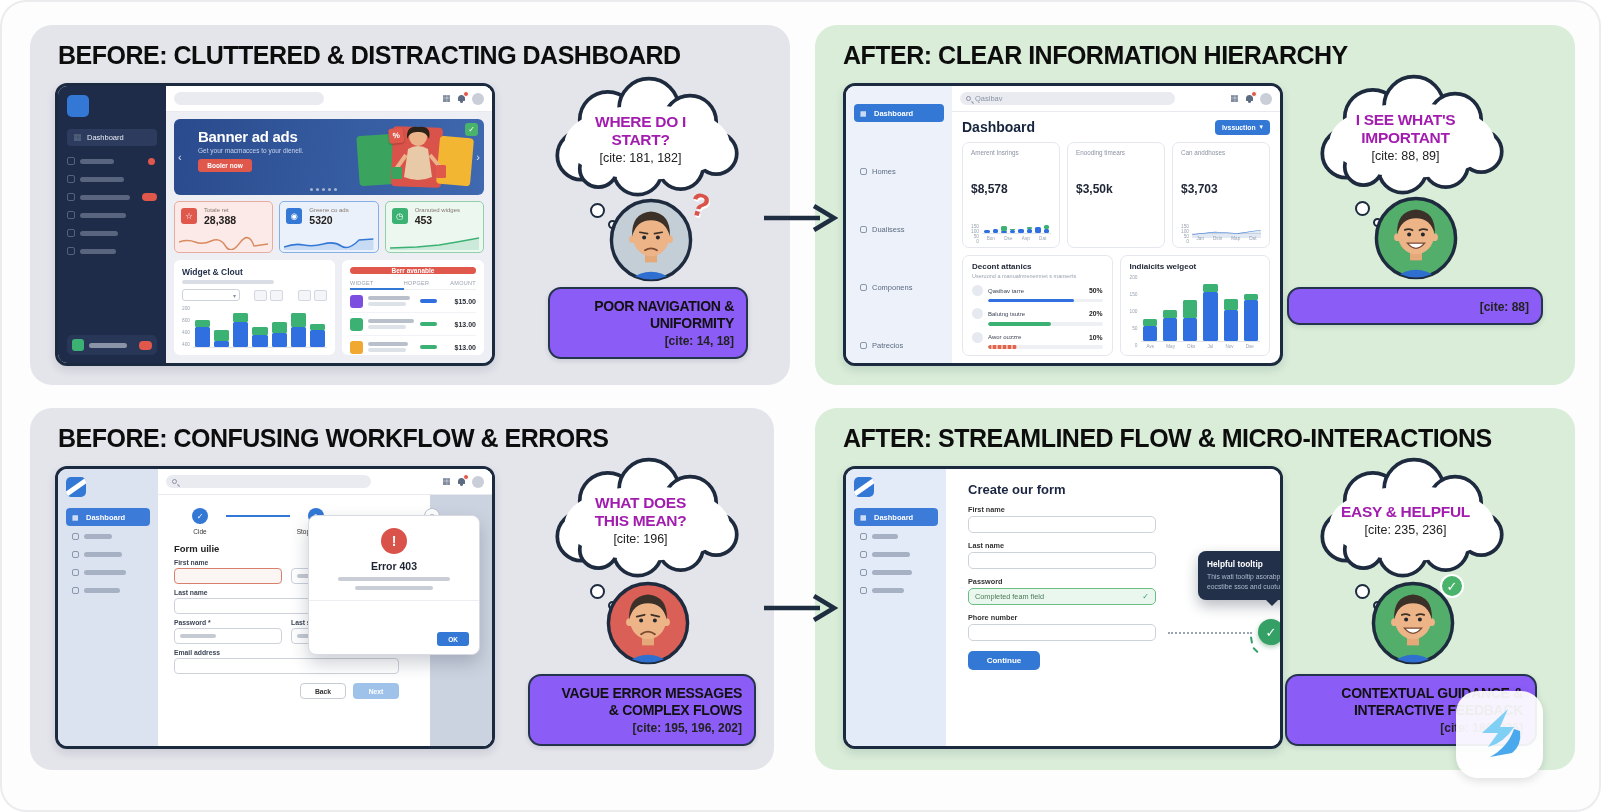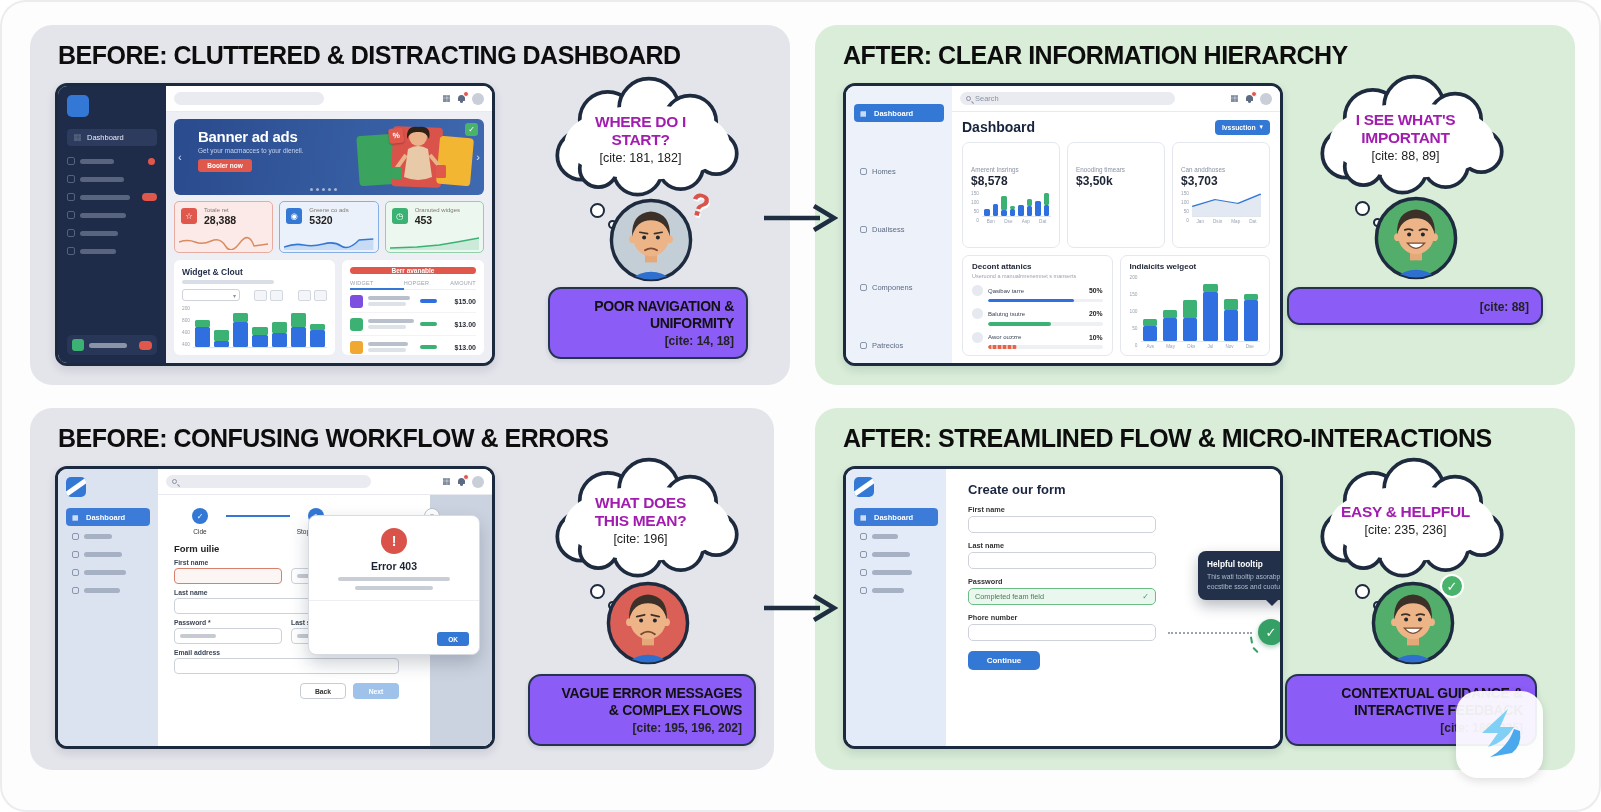--- a/index.html
+++ b/index.html
@@ -91,21 +91,21 @@
   .p2logo::after{content:"";position:absolute;left:-3px;top:8px;width:26px;height:5px;background:#fff;transform:rotate(-35deg);}
   .p2active{background:#3478d6;border-radius:4px;padding:4.5px 6px;display:flex;align-items:center;gap:5px;color:#fff;font-size:7.5px;font-weight:700;}
   .p2item{display:flex;align-items:center;gap:5px;padding:4.5px 6px;color:#5c6b82;font-size:7.5px;margin-top:38px;}
   .sic{width:7px;height:7px;border:1.1px solid #8a97ab;border-radius:2px;flex:0 0 auto;}
   .p2main{flex:1;display:flex;flex-direction:column;min-width:0;}
   .p2content{padding:7px 10px;display:flex;flex-direction:column;flex:1;min-height:0;}
   .p2head{display:flex;align-items:center;}
   .p2head h1{margin:0;font-size:14px;font-weight:800;color:#15233c;}
   .p2btn{margin-left:auto;background:#3478d6;color:#fff;font-size:6.8px;font-weight:700;border-radius:4px;height:15px;padding:0 7px;display:flex;align-items:center;gap:4px;}
   .p2cards{display:flex;gap:7px;margin-top:7px;}
-  .kcard{flex:1;border:1px solid #e4e7ee;border-radius:7px;background:#fff;padding:23px 8px;height:106px;display:flex;flex-direction:column;min-width:0;}
+  .kcard{flex:1;border:1px solid #e4e7ee;border-radius:7px;background:#fff;padding:6px 8px;height:106px;display:flex;flex-direction:column;min-width:0;gap:25px;}
   .klb{font-size:6.3px;color:#8a93a3;}
   .kvl{font-size:12px;font-weight:800;color:#1d2433;margin-top:1px;}
   .kchart{display:flex;flex:1;margin-top:3px;gap:3px;min-height:0;}
   .xrow{display:flex;justify-content:space-around;font-size:4.6px;color:#9aa3b1;margin-top:2px;}
   .donutwrap{flex:1;display:flex;flex-direction:column;align-items:center;justify-content:center;gap:4px;}
   .donut{width:46px;height:46px;border-radius:50%;background:conic-gradient(#3478d6 0 54%,#3bb273 54% 76%,#dfe4ec 76% 100%);position:relative;}
   .donut::after{content:"";position:absolute;inset:8px;background:#fff;border-radius:50%;}
   .donut b{position:absolute;inset:0;display:flex;align-items:center;justify-content:center;font-size:8.5px;color:#222;z-index:1;}
   .legend{display:flex;gap:8px;font-size:5.6px;color:#55627a;}
   .legend i{display:inline-block;width:5px;height:5px;border-radius:1px;margin-right:2px;}
@@ -482,21 +482,21 @@
           </div>
         <div class="p2item">
             <i class="sic"></i>
             <span>Settings</span>
           </div>
       </div>
       <div class="p2main">
         <div class="topbar">
           <div class="searchpill" style="width:215px;">
             <span class="mag"></span>
-            <span>Search</span>
+            <span>Qasibav</span>
           </div>
           <div class="tb-right">
             <span class="gridicon">▦</span>
             <span class="bell">
                 <span class="reddot"></span>
               </span>
             <span class="avatarc"></span>
           </div>
         </div>
         <div class="p2content">

